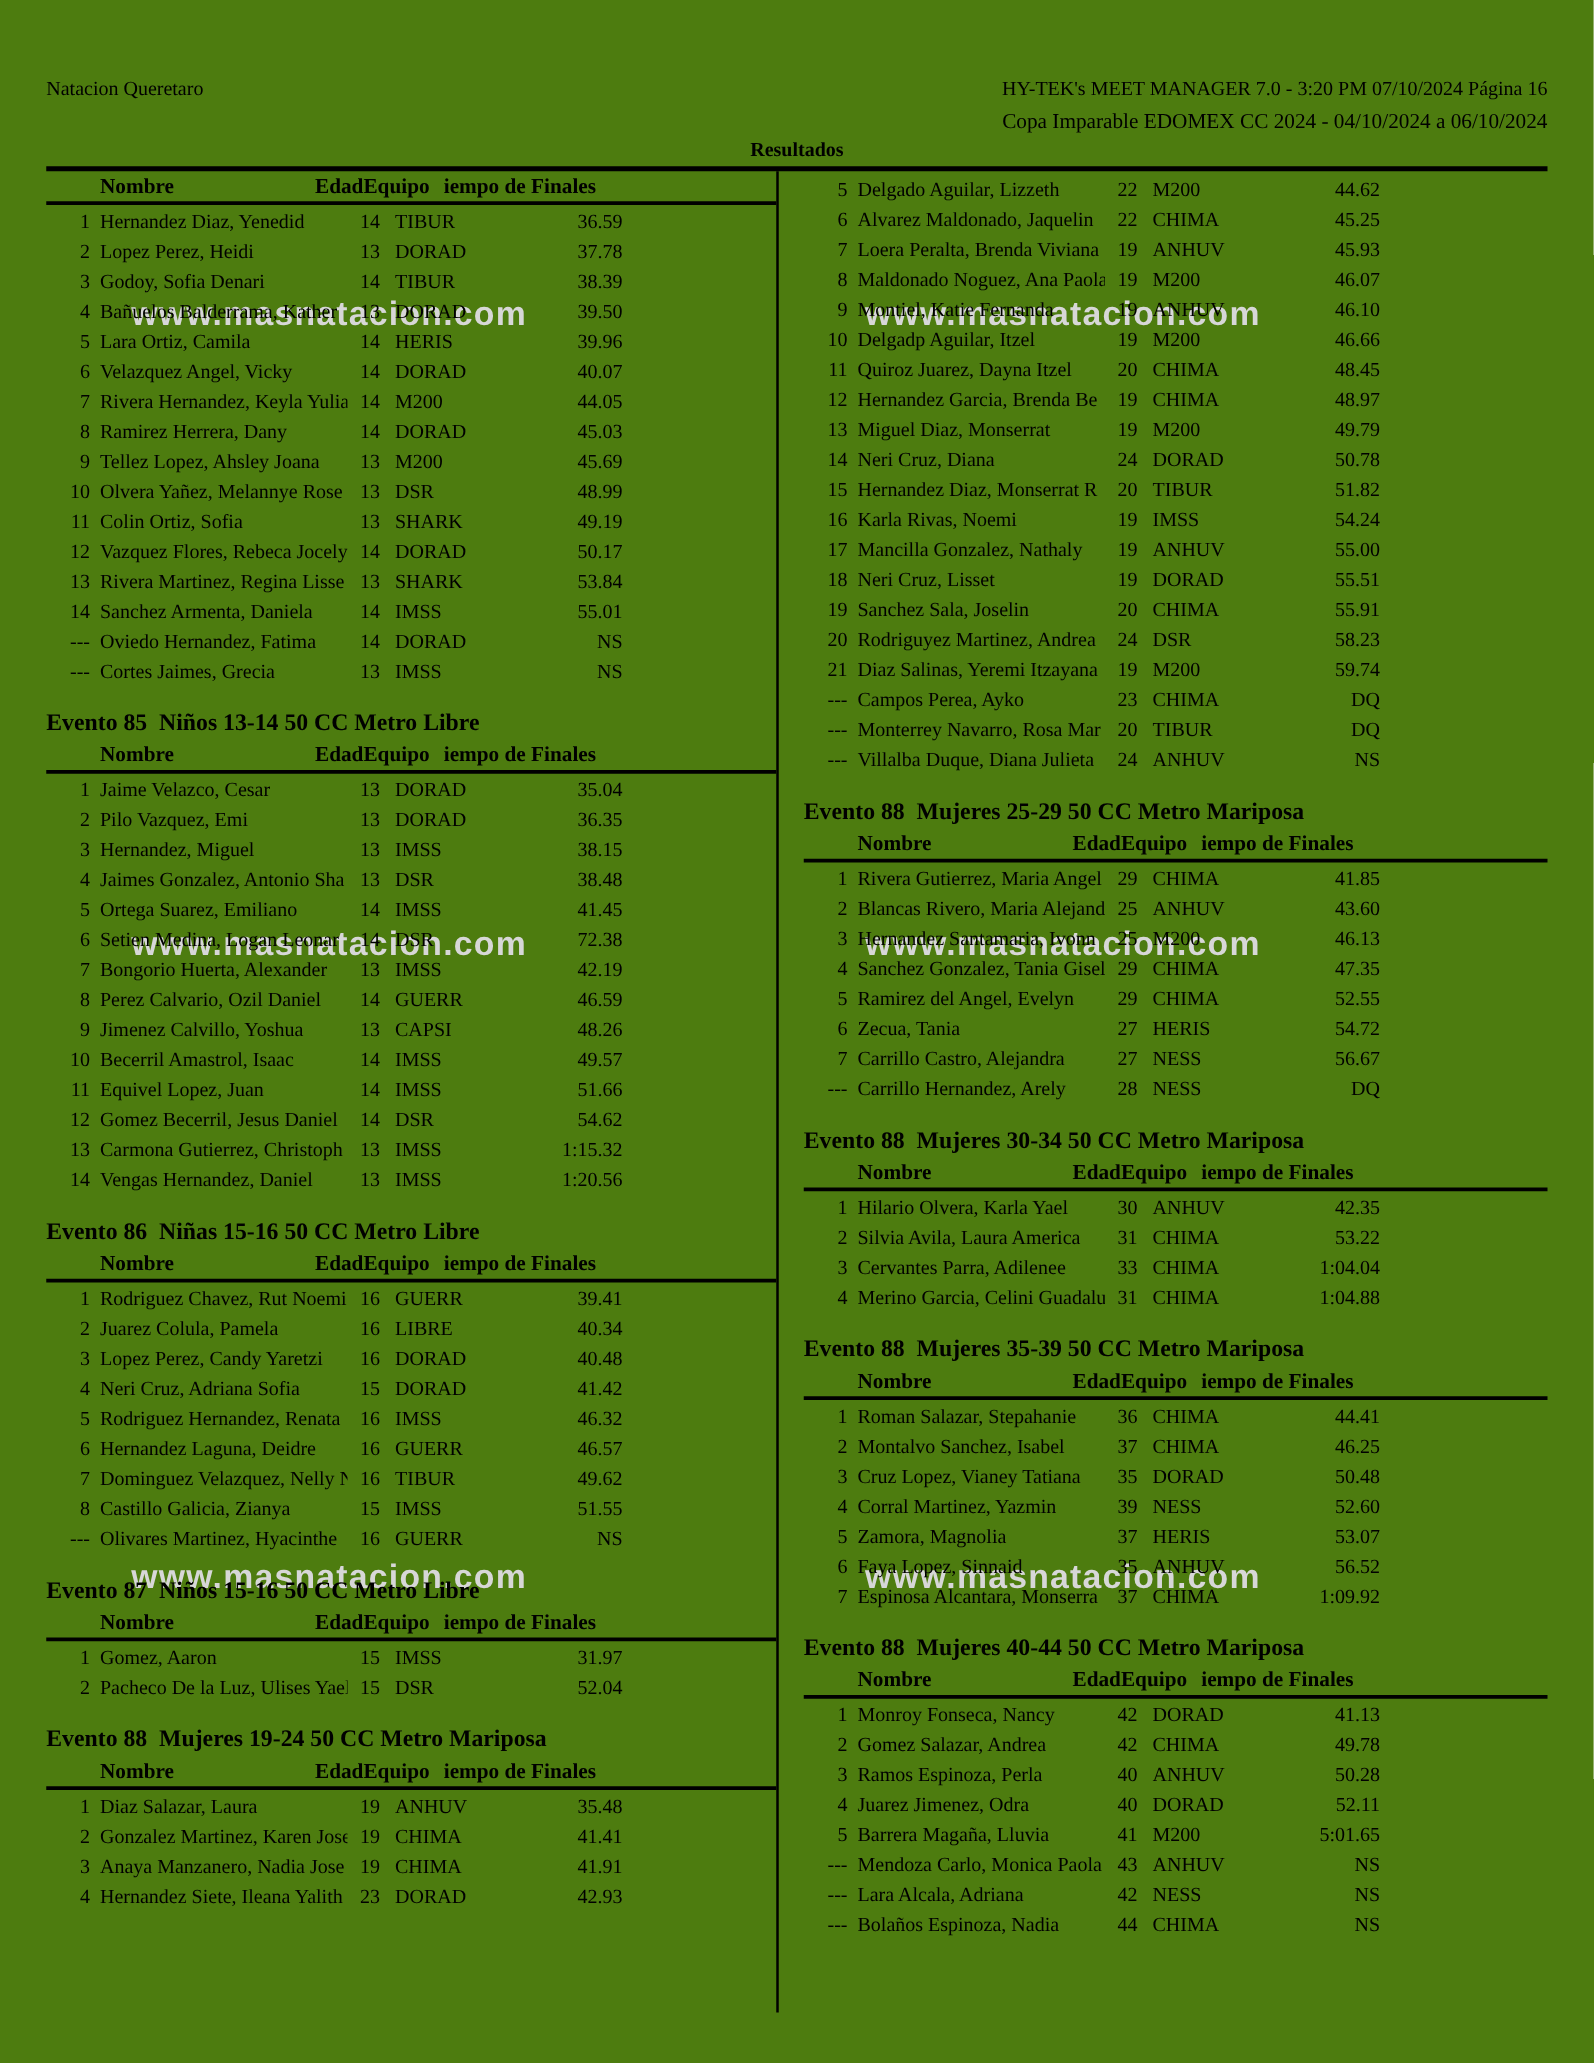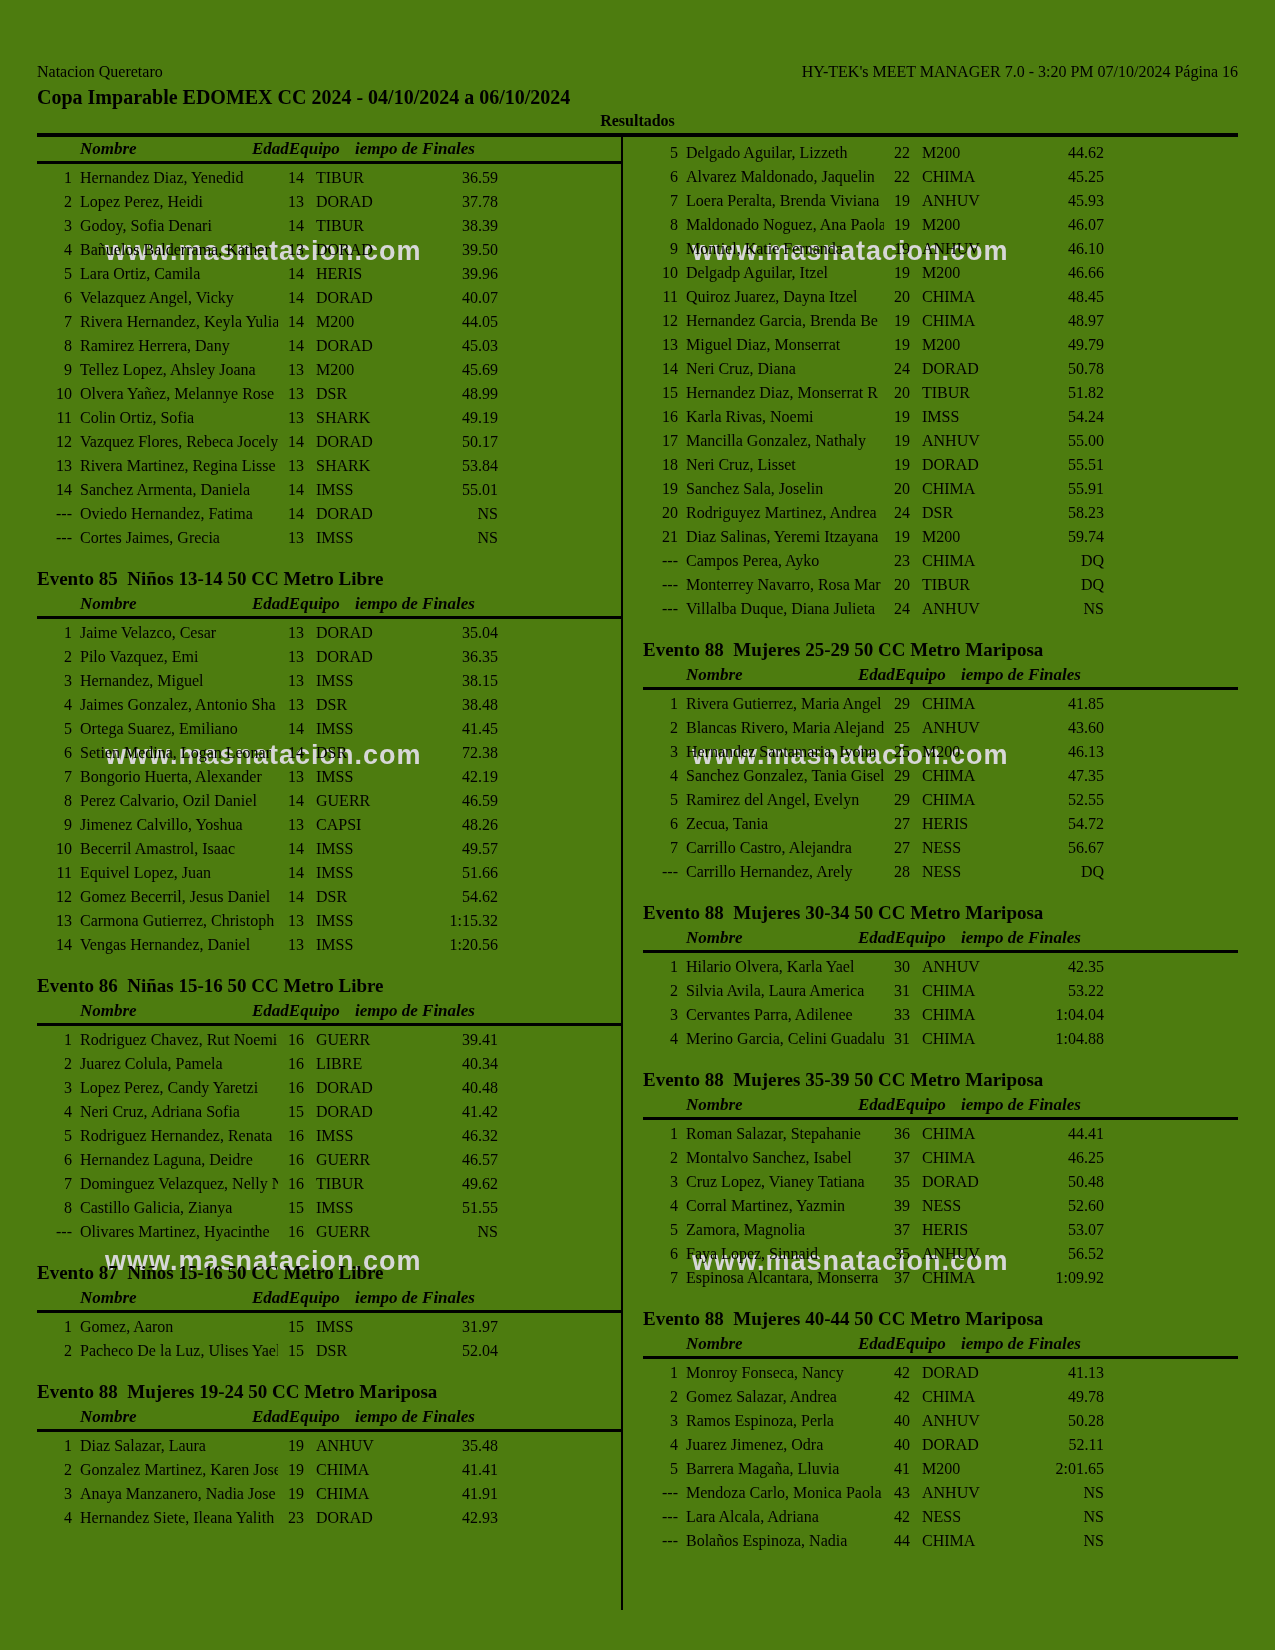--- a/index.html
+++ b/index.html
@@ -1,31 +1,31 @@
 <!DOCTYPE html>
 <html><head>
 <meta charset="utf-8">
 <style>
   html,body{margin:0;padding:0;background:#ffffff;}
   .page{position:relative;width:1275px;height:1650px;background:#4d7c0f;
         font-family:"Liberation Serif","DejaVu Serif",serif;color:#000;overflow:hidden;}
   .hdr{position:absolute;top:62px;left:37px;right:37px;display:flex;
        justify-content:space-between;font-size:16px;line-height:20px;}
-  .meet-title{position:absolute;top:86px;left:37px;right:37px;text-align:left;
-       font-weight:bold;font-size:20px;line-height:22px;}
+  .meet-title{position:absolute;top:86px;left:37px;right:37px;text-align:right;
+       font-weight:normal;font-size:17px;line-height:22px;}
   .results-label{position:absolute;top:110px;left:37px;right:37px;text-align:center;
        font-weight:bold;font-size:16px;line-height:22px;}
   .top-rule{position:absolute;top:133px;left:37px;right:37px;height:4px;background:#000;}
   .content{position:absolute;top:137px;left:37px;right:37px;display:flex;z-index:2;}
   .col{position:relative;}
   .col-left{width:584px;}
   .divider{width:2px;height:1473px;background:#000;flex:none;}
   .col-right{flex:1;padding-left:20px;}
   .event-title{font-size:19px;font-weight:bold;line-height:26px;margin-top:16px;white-space:pre;}
-  .thead{position:relative;height:24px;font-weight:bold;font-size:17px;line-height:24px;font-style:italic;}
+  .thead{position:relative;height:24px;font-weight:bold;font-size:17px;line-height:24px;}
   .th-name{position:absolute;left:43px;}
   .th-ageteam{position:absolute;left:215px;}
   .th-time{position:absolute;left:318px;}
   .thead-rule{height:3px;background:#000;}
   .rows{margin-top:2px;}
   .rows.cont{margin-top:4px;}
   .row{display:flex;height:24px;line-height:24px;font-size:16px;}
   .c-rank{width:35px;text-align:right;flex:none;}
   .c-name{margin-left:8px;width:198px;white-space:nowrap;overflow:hidden;flex:none;}
   .c-age{width:26px;text-align:right;flex:none;}
@@ -758,21 +758,21 @@
             <span class="c-name">Juarez Jimenez, Odra</span>
             <span class="c-age">40</span>
             <span class="c-team">DORAD</span>
             <span class="c-time">52.11</span>
           </div>
           <div class="row">
             <span class="c-rank">5</span>
             <span class="c-name">Barrera Magaña, Lluvia</span>
             <span class="c-age">41</span>
             <span class="c-team">M200</span>
-            <span class="c-time">2:01.65</span>
+            <span class="c-time">5:01.65</span>
           </div>
           <div class="row">
             <span class="c-rank">---</span>
             <span class="c-name">Mendoza Carlo, Monica Paola</span>
             <span class="c-age">43</span>
             <span class="c-team">ANHUV</span>
             <span class="c-time">NS</span>
           </div>
           <div class="row">
             <span class="c-rank">---</span>

